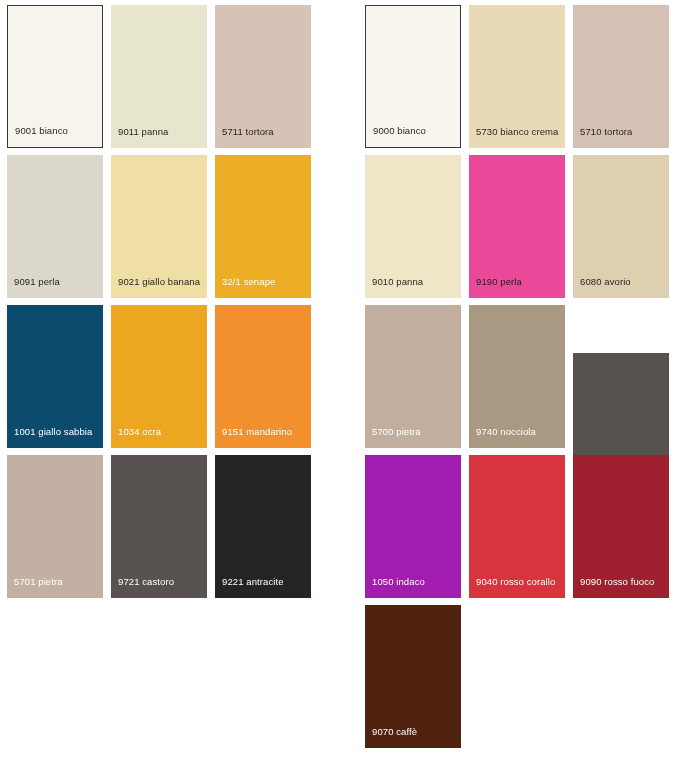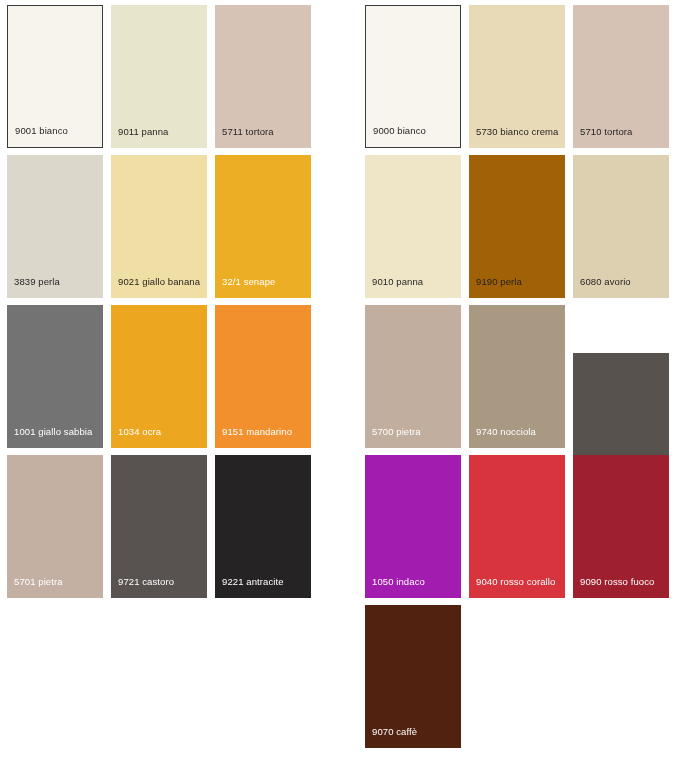--- a/index.html
+++ b/index.html
@@ -73,31 +73,31 @@
         </div>
         <div class="swatch col1" style="background: rgb(232, 229, 205);">
           <span class="swatch-label dark">9011 panna</span>
         </div>
         <div class="swatch col2" style="background: rgb(214, 195, 181);">
           <span class="swatch-label dark">5711 tortora</span>
         </div>
       </div>
       <div class="swatch-row">
         <div class="swatch col0" style="background: rgb(219, 215, 203);">
-          <span class="swatch-label dark">3839 perla</span>
+          <span class="swatch-label dark">9091 perla</span>
         </div>
         <div class="swatch col1" style="background: rgb(239, 223, 164);">
           <span class="swatch-label dark">9021 giallo banana</span>
         </div>
         <div class="swatch col2" style="background: rgb(236, 174, 36);">
           <span class="swatch-label light">32/1 senape</span>
         </div>
       </div>
       <div class="swatch-row">
-        <div class="swatch col0" style="background: #737373; text-decoration: underline;">
+        <div class="swatch col0" style="background: #0c4a6e; text-decoration: underline;">
           <span class="swatch-label light">1001 giallo sabbia</span>
         </div>
         <div class="swatch col1" style="background: rgb(237, 166, 32);">
           <span class="swatch-label light">1034 ocra</span>
         </div>
         <div class="swatch col2" style="background: rgb(241, 144, 45);">
           <span class="swatch-label light">9151 mandarino</span>
         </div>
       </div>
       <div class="swatch-row">
@@ -121,21 +121,21 @@
           <span class="swatch-label dark">5730 bianco crema</span>
         </div>
         <div class="swatch col2" style="background: rgb(213, 194, 181);">
           <span class="swatch-label dark">5710 tortora</span>
         </div>
       </div>
       <div class="swatch-row">
         <div class="swatch col0" style="background: rgb(238, 230, 198);">
           <span class="swatch-label dark">9010 panna</span>
         </div>
-        <div class="swatch col1" style="background: #a16207;">
+        <div class="swatch col1" style="background: #ec4899;">
           <span class="swatch-label dark">9190 perla</span>
         </div>
         <div class="swatch col2" style="background: rgb(221, 208, 177);">
           <span class="swatch-label dark">6080 avorio</span>
         </div>
       </div>
       <div class="swatch-row">
         <div class="swatch col0" style="background: rgb(194, 174, 159);">
           <span class="swatch-label light">5700 pietra</span>
         </div>

